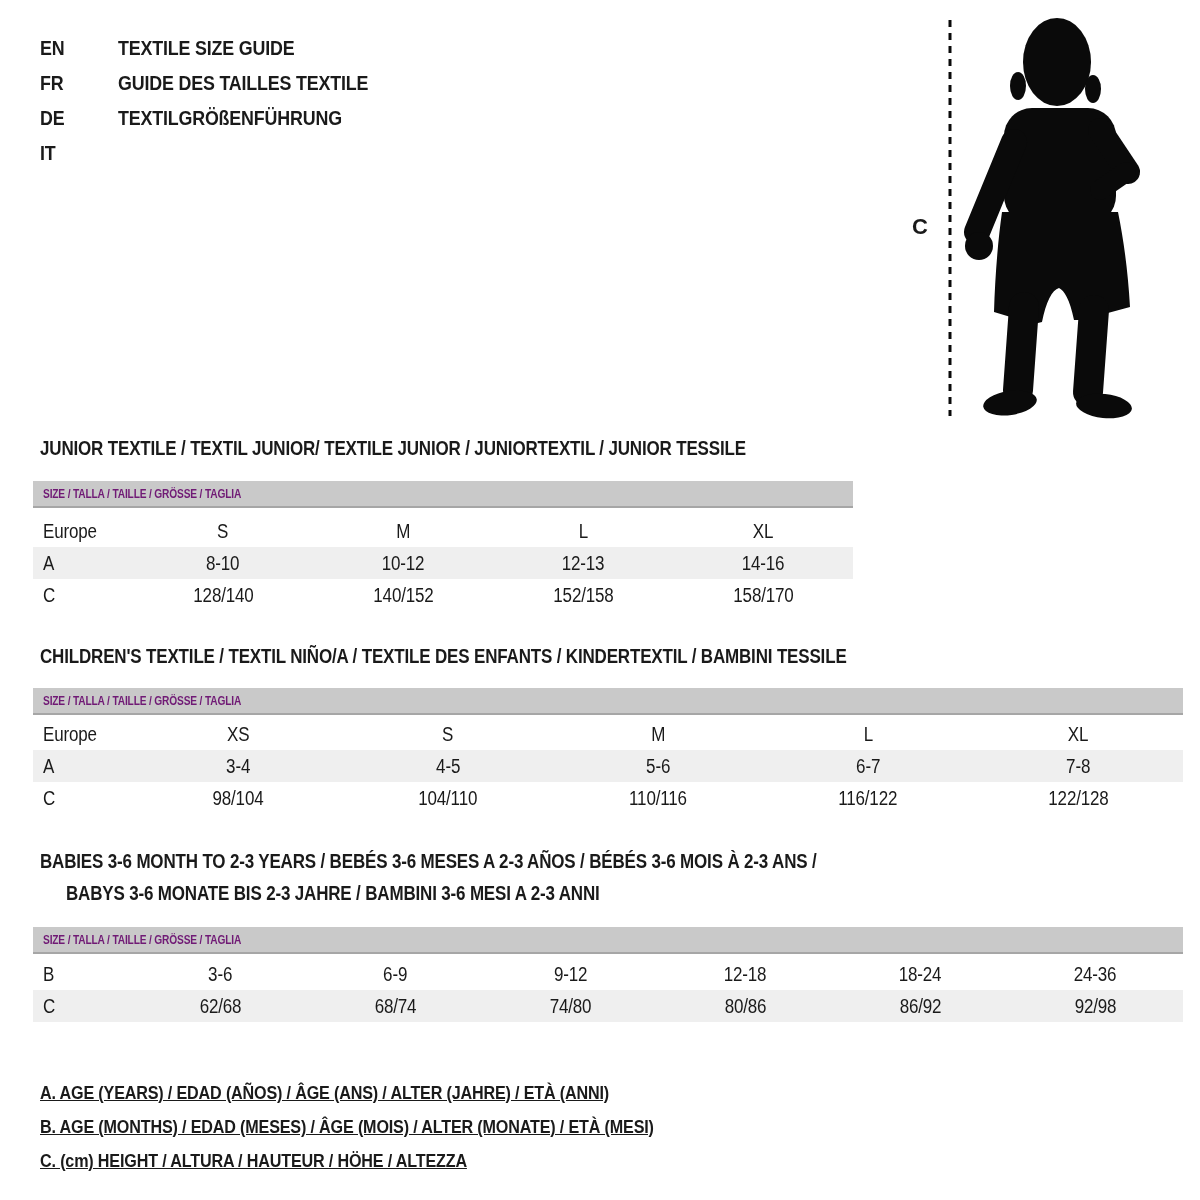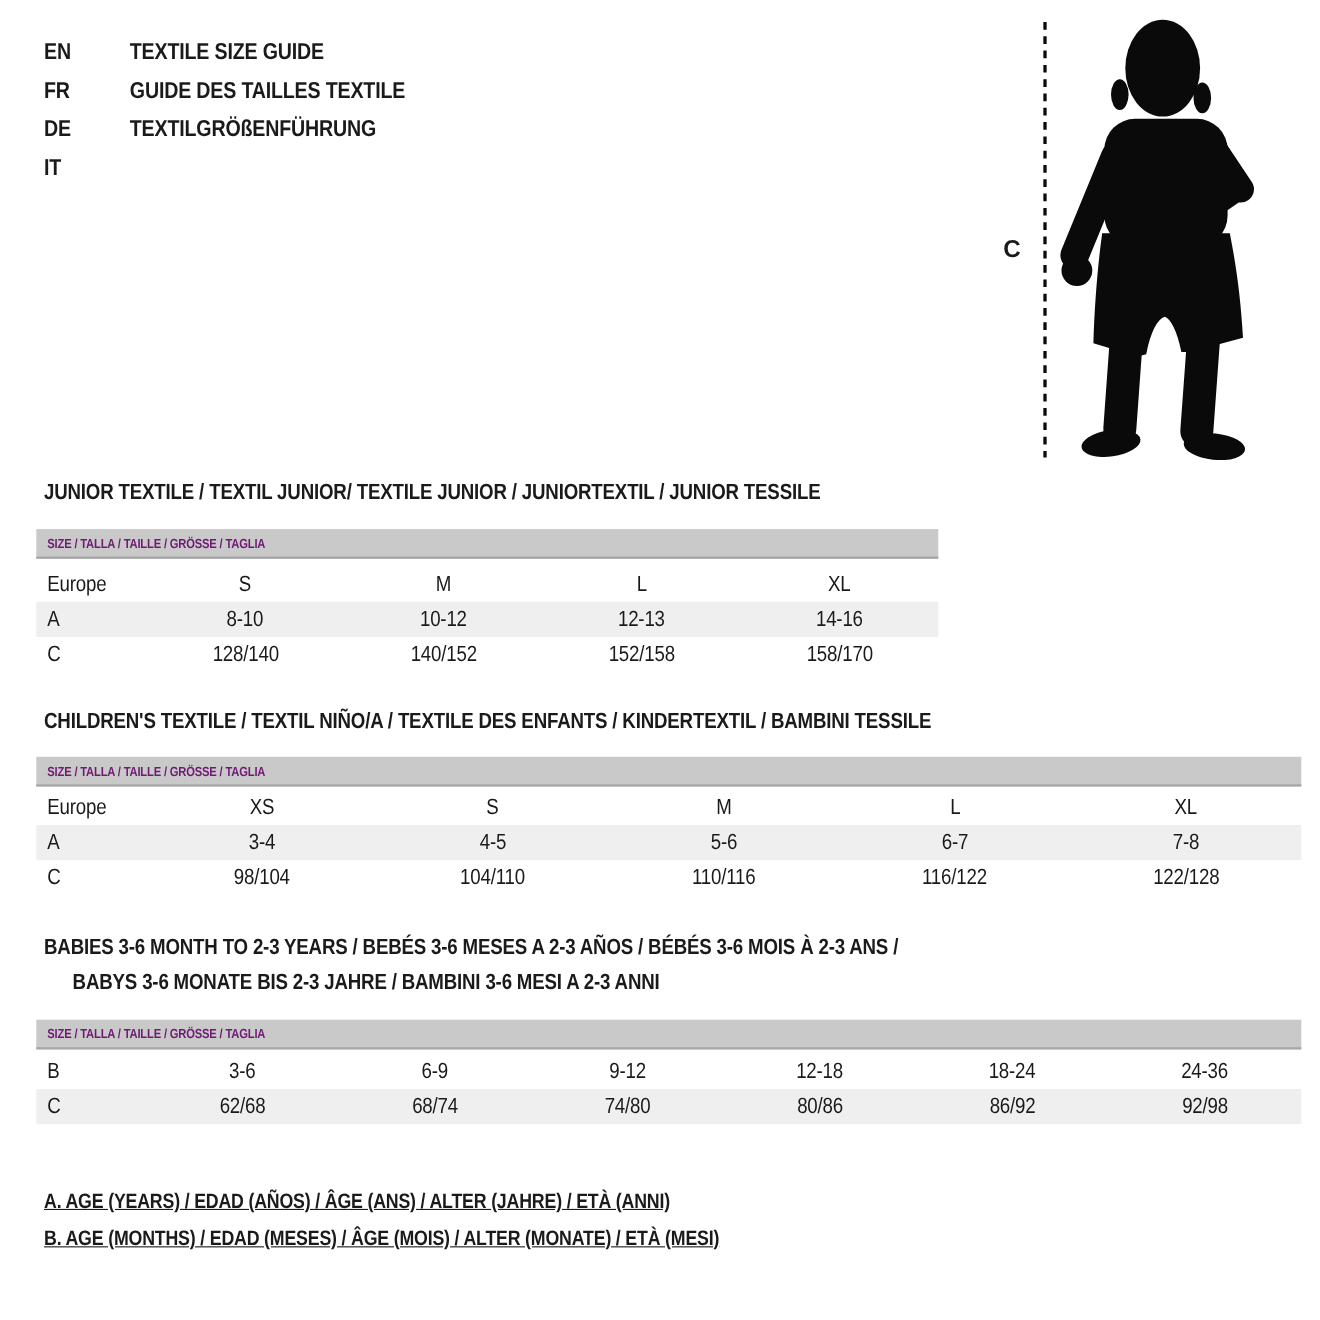--- a/index.html
+++ b/index.html
@@ -185,15 +185,18 @@
       </div>
   </div>
 
   <div class="legend" id="legend-lines">
       <div class="legend-line">
         <span class="cond">A. AGE (YEARS) / EDAD (AÑOS) / ÂGE (ANS) / ALTER (JAHRE) / ETÀ (ANNI)</span>
       </div>
       <div class="legend-line">
         <span class="cond">B. AGE (MONTHS) / EDAD (MESES) / ÂGE (MOIS) / ALTER (MONATE) / ETÀ (MESI)</span>
       </div>
+      <div class="legend-line">
+        <span class="cond">C. (cm) HEIGHT / ALTURA / HAUTEUR / HÖHE / ALTEZZA</span>
+      </div>
     </div>
 
 </div>
 
 </body></html>

